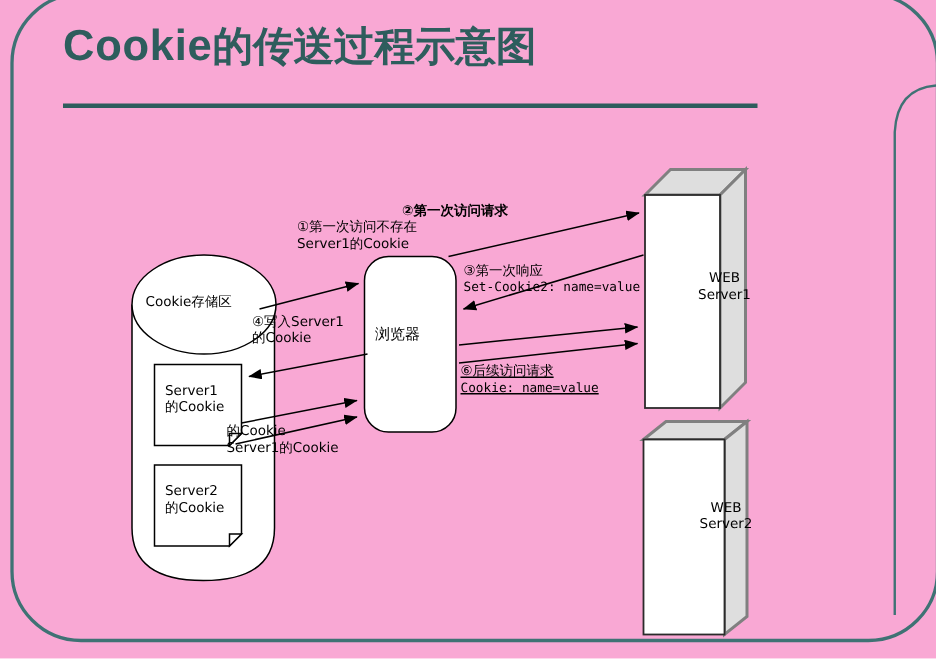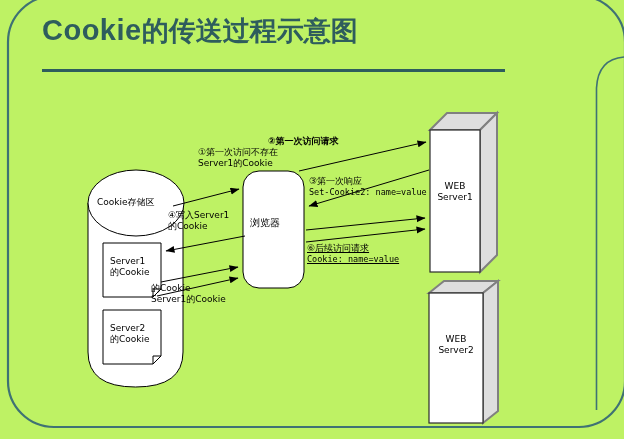--- a/index.html
+++ b/index.html
@@ -1,37 +1,37 @@
 <!DOCTYPE html>
 <html><head>
 <meta charset="utf-8">
 <style>
   html,body{margin:0;padding:0;background:#fff;}
   .slide{
-    position:relative;width:624px;height:439px;background:#bef264;
+    position:relative;width:624px;height:439px;background:#f9a8d4;
     overflow:hidden;font-family:"DejaVu Sans","Liberation Sans",sans-serif;color:#000;
   }
   .layer{position:absolute;left:0;top:0;width:624px;height:439px;}
   svg{display:block;}
   
   .title{position:absolute;left:42px;top:13px;white-space:nowrap;}
   .title .en{
     font-family:"Liberation Sans","DejaVu Sans",sans-serif;
     font-weight:900;font-size:29px;letter-spacing:0.5px;color:#2E5D5D;
   }
   .title .zh{
     font-family:"DejaVu Serif","Liberation Serif",serif;
     font-weight:700;font-size:27px;color:#2E5D5D;
   }
   .title-rule{position:absolute;left:42px;top:69px;width:463px;height:3px;background:#2E5D5D;}
   
   .lbl{position:absolute;font-size:9px;line-height:11px;white-space:nowrap;}
   .lbl span{display:block;}
   .shape-lbl{position:absolute;font-size:9px;line-height:11px;}
-  .center{text-align:center;}
+  .center{text-align:center;padding-left:28px;}
   .browser-lbl{position:absolute;left:243px;top:216px;width:44px;text-align:center;font-size:10px;}
   .mono{font-family:"DejaVu Sans Mono","Liberation Mono",monospace;font-size:8.5px;}
 </style>
 </head>
 <body>
 
 <div class="slide">
 
   <svg class="layer" width="624" height="439" viewBox="0 0 624 439">
     <defs>

